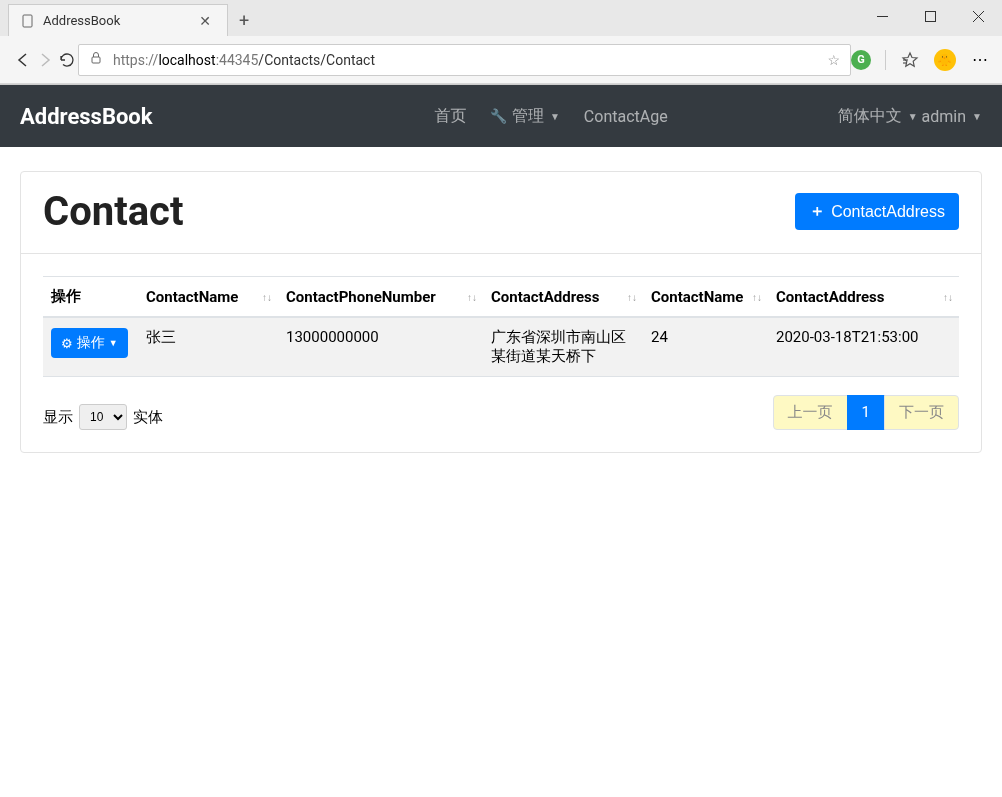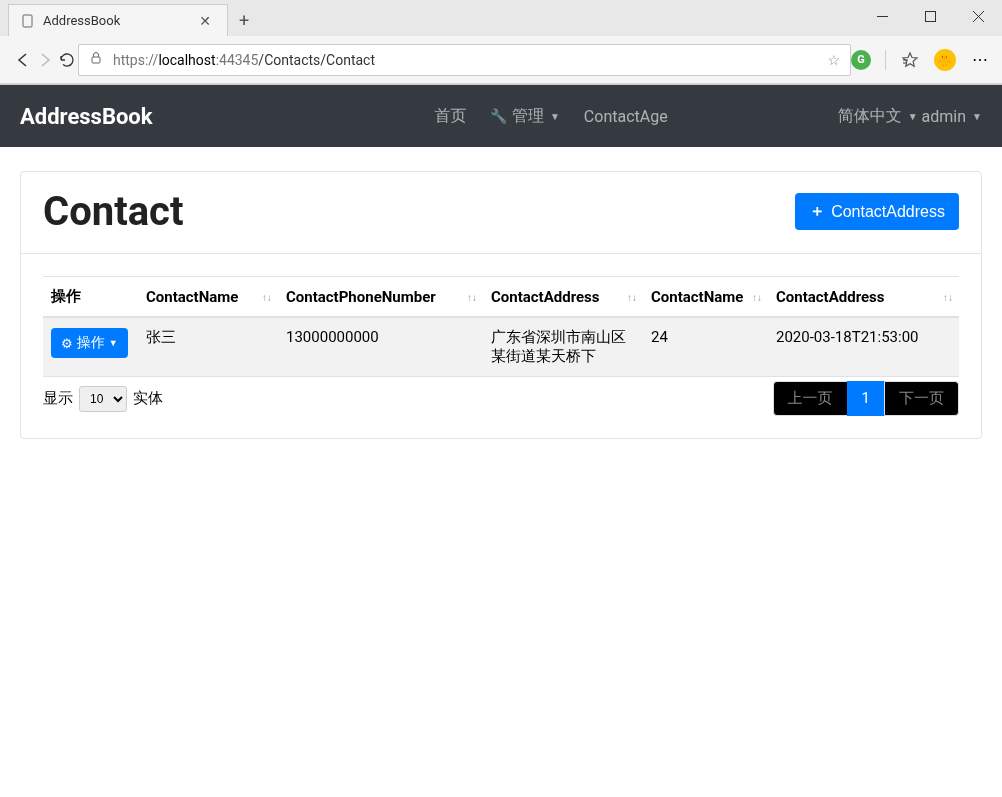--- a/index.html
+++ b/index.html
@@ -49,26 +49,26 @@
 
     table { width: 100%; border-collapse: collapse; }
     th { text-align: left; padding: 10px 8px; font-weight: bold; font-size: 15px; border-top: 1px solid #dee2e6; border-bottom: 2px solid #dee2e6; position: relative; }
     th .sort-arrows { position: absolute; right: 6px; top: 50%; transform: translateY(-50%); font-size: 10px; color: #999; line-height: 7px; }
     td { padding: 10px 8px; font-size: 15px; vertical-align: top; border-bottom: 1px solid #dee2e6; }
     tr.odd td { background: #f2f2f2; }
     .btn-action { background: #007bff; color: #fff; border: none; border-radius: 4px; padding: 6px 10px; font-size: 14px; cursor: pointer; display: inline-flex; align-items: center; gap: 4px; }
     .btn-action .gear { font-size: 13px; }
     .btn-action .dcaret { font-size: 9px; }
 
-    .table-footer { display: flex; align-items: center; margin-top: 4px; font-size: 15px; gap: 40px; }
+    .table-footer { display: flex; align-items: flex-end; margin-top: 18px; font-size: 15px; gap: 40px; }
     .length-ctrl { display: flex; align-items: center; gap: 6px; }
     .length-ctrl select { padding: 4px 6px; border: 1px solid #ccc; border-radius: 3px; font-size: 12px; }
     .info-text { margin-left: 60px; }
     .pagination { margin-left: auto; display: flex; }
-    .page-item { border: 1px solid #dee2e6; padding: 7px 14px; font-size: 15px; cursor: pointer; background: #000000; color: #333; margin-left: -1px; }
+    .page-item { border: 1px solid #dee2e6; padding: 7px 14px; font-size: 15px; cursor: pointer; background: #fef9c3; color: #333; margin-left: -1px; }
     .page-item:first-child { border-radius: 4px 0 0 4px; }
     .page-item:last-child { border-radius: 0 4px 4px 0; }
     .page-item.active { background: #007bff; color: #fff; border-color: #007bff; }
     .page-item.disabled { color: #888; cursor: default; }
   </style>
 </head>
 <body>
 
 <div class="browser-chrome">
   <div class="window-controls">

